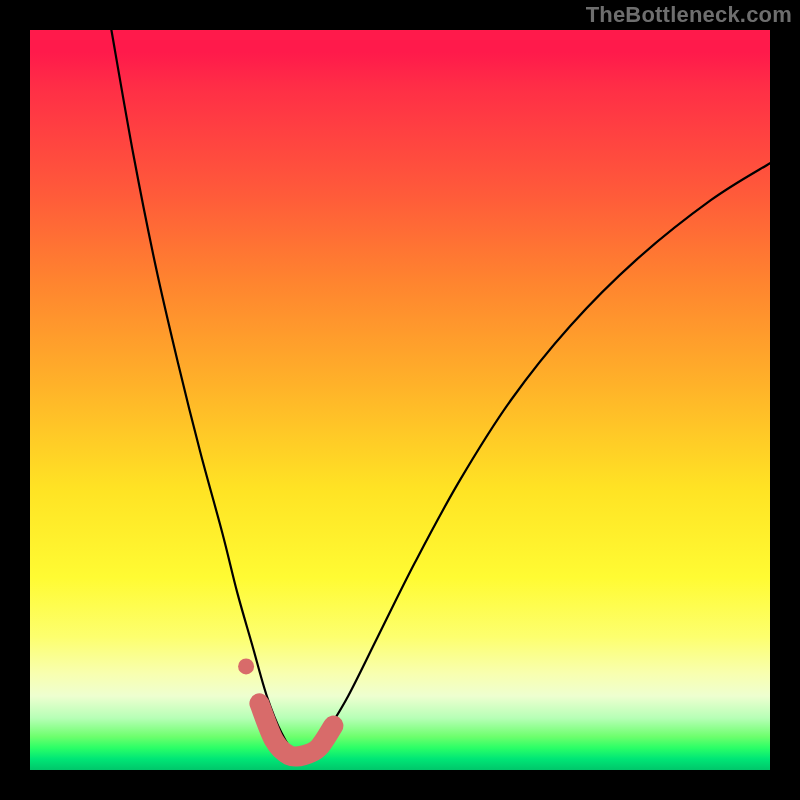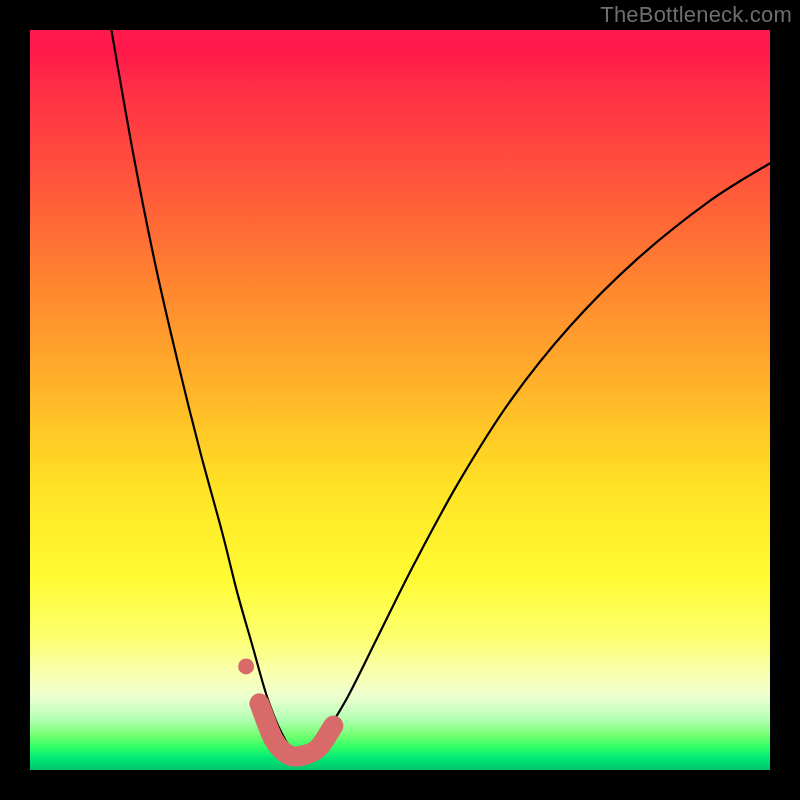--- a/index.html
+++ b/index.html
@@ -43,21 +43,21 @@
       #00e676 98.5%,
       #00c66a 100%
     );
   }
   .watermark {
     position: absolute;
     top: 2px;
     right: 8px;
     color: #6e6e6e;
     font-size: 22px;
-    font-weight: 400;
+    font-weight: 700;
     letter-spacing: 0.2px;
     user-select: none;
   }
   svg.curves {
     position: absolute;
     left: 0;
     top: 0;
     width: 740px;
     height: 740px;
     overflow: visible;

